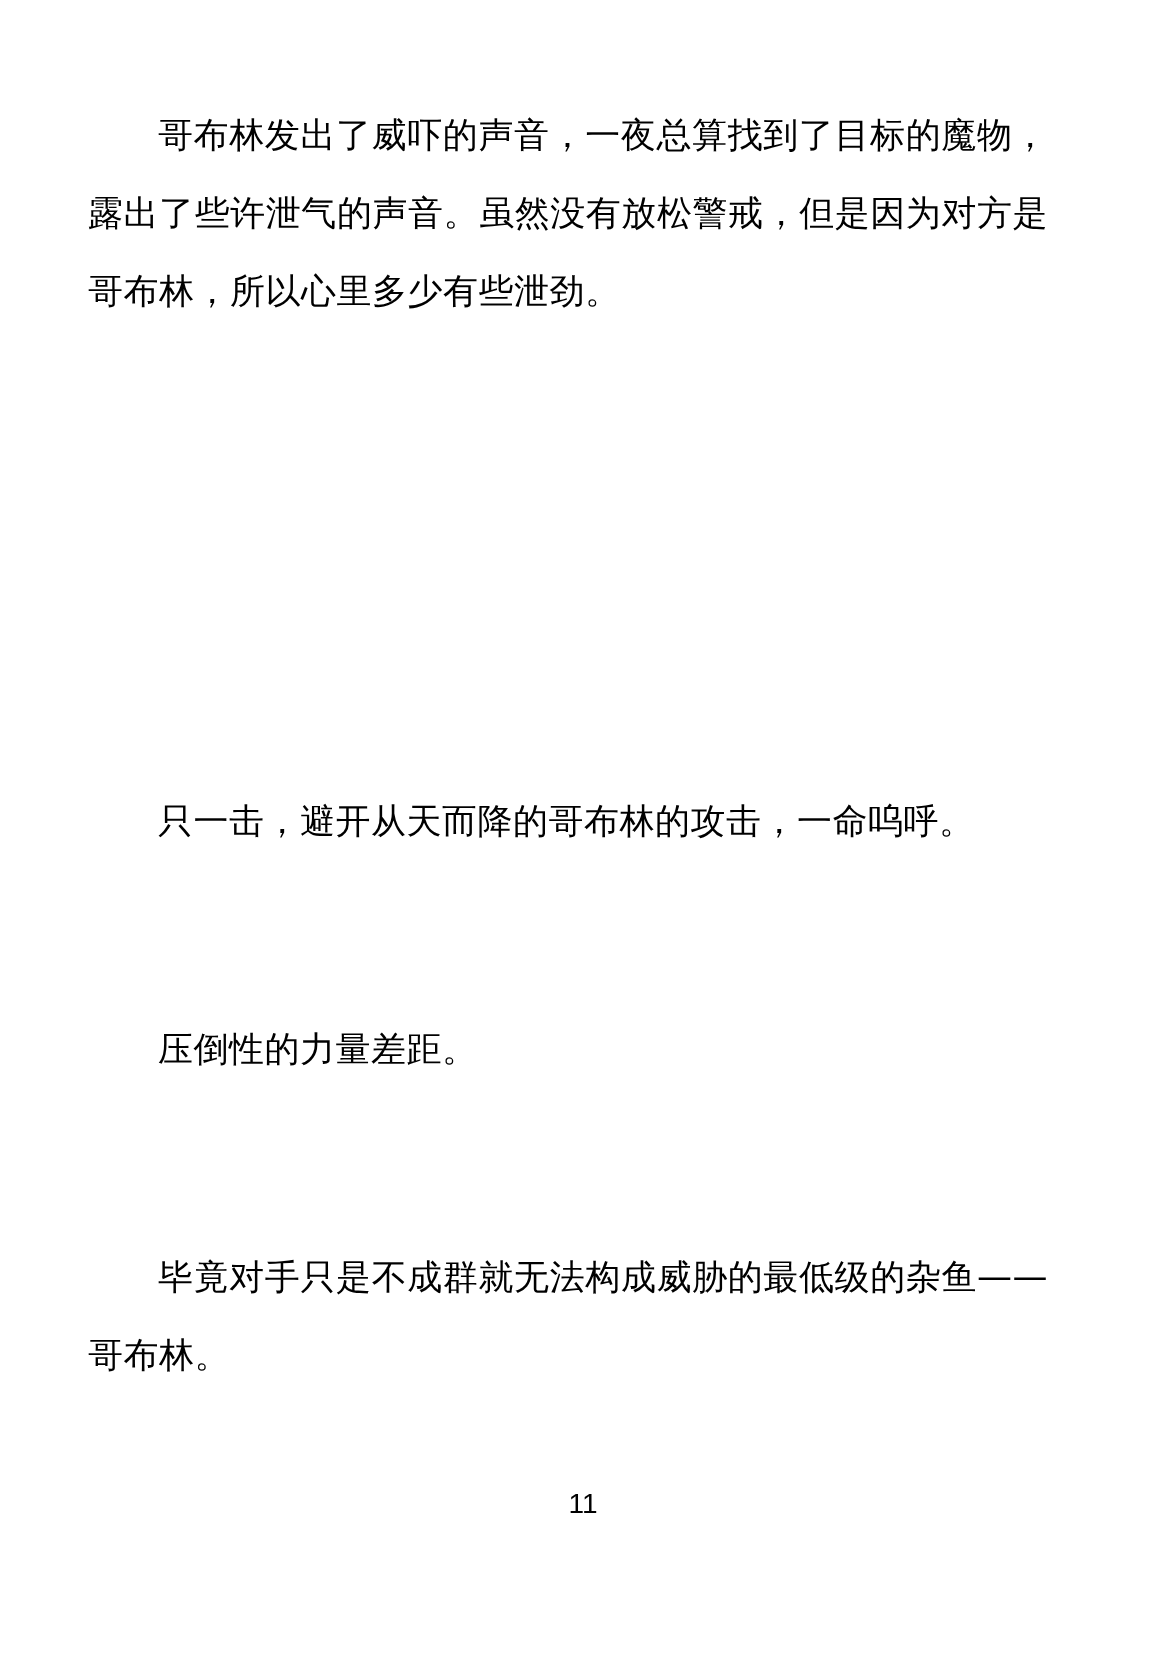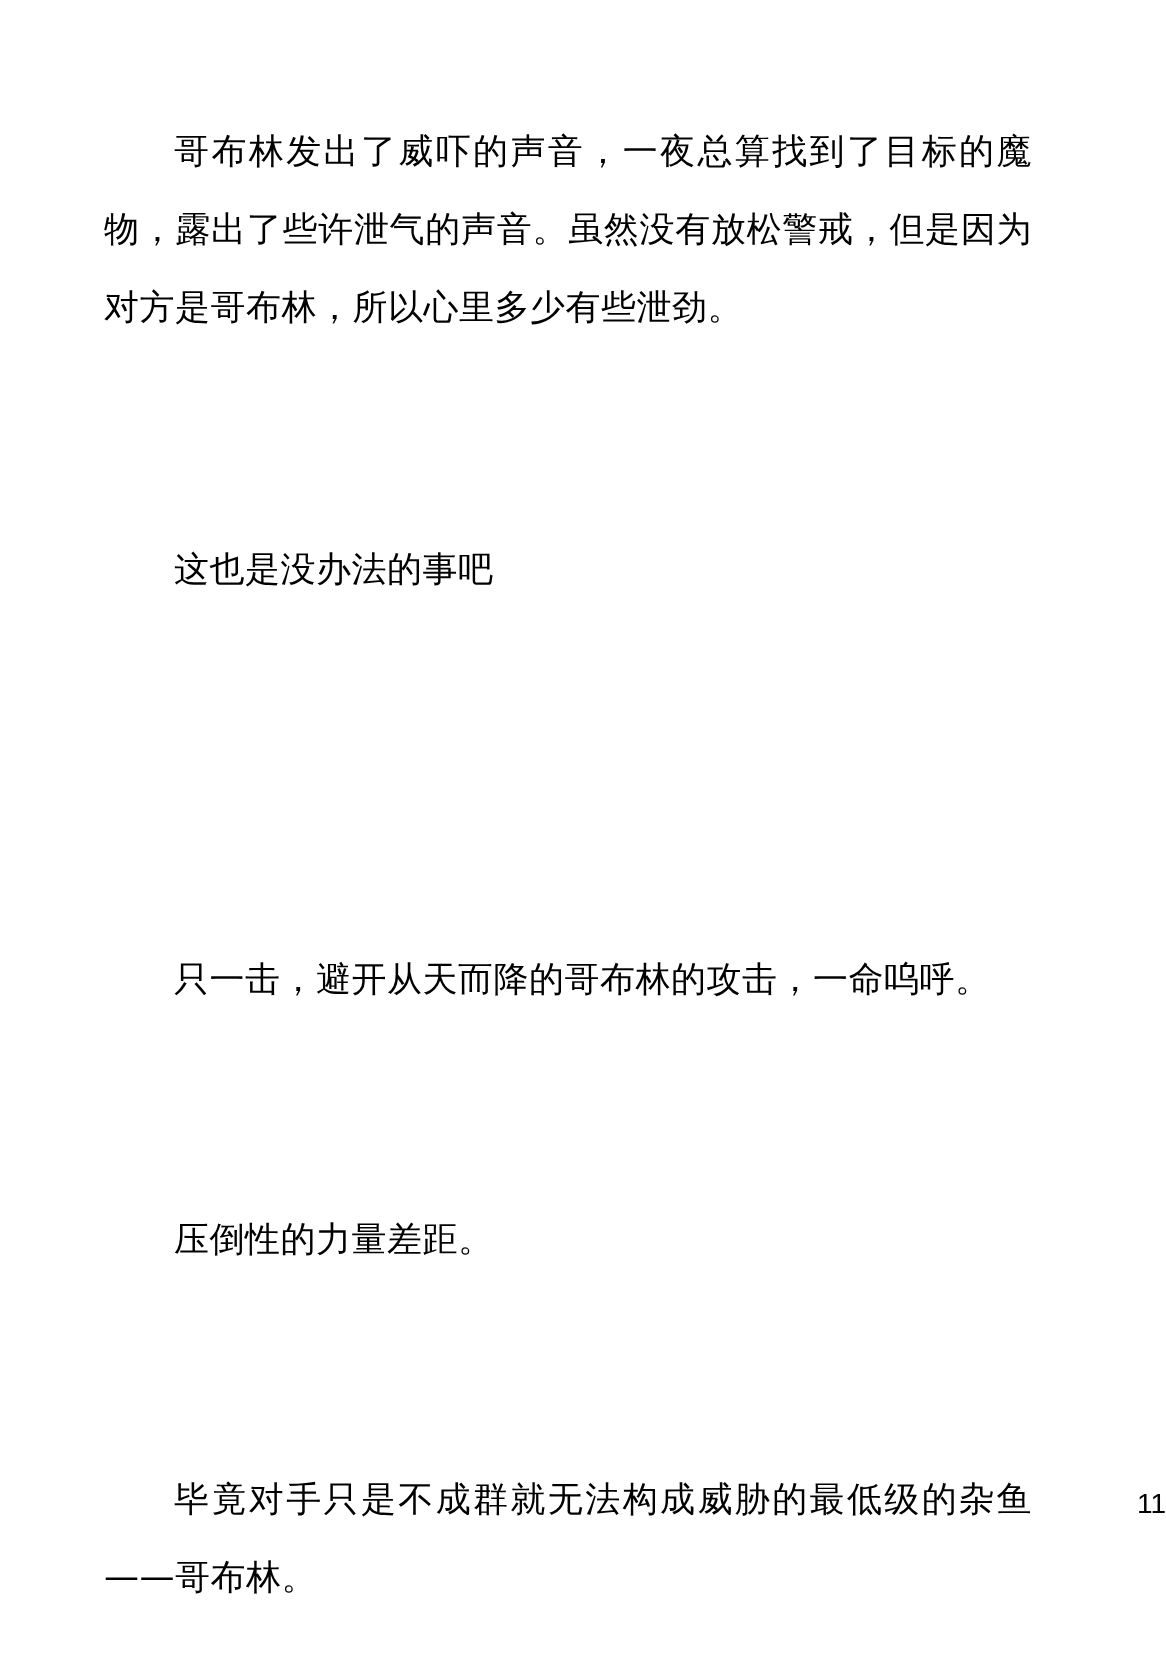--- a/index.html
+++ b/index.html
@@ -22,48 +22,47 @@
     top: 96px;
     width: 960px;
   }
   .para {
     font-size: 35px;
     line-height: 78px;
     color: #000000;
     text-align: justify;
     text-justify: inter-ideograph;
     letter-spacing: 0.5px;
-    margin: 16px;
+    margin: 0;
     text-indent: 70px;
   }
   .gap-large { height: 152px; }
   .gap-med   { height: 150px; }
   .gap-small { height: 150px; }
   .page-number {
     position: absolute;
     left: 0;
     right: 0;
     top: 1488px;
-    text-align: right;
+    text-align: center;
     font-size: 28px;
     color: #000000;
     font-family: "Liberation Sans", sans-serif;
   }
 </style>
 </head>
 <body>
 
 <div class="page">
 
   <div class="content">
 
     <p class="para">哥布林发出了威吓的声音，一夜总算找到了目标的魔物，露出了些许泄气的声音。虽然没有放松警戒，但是因为对方是哥布林，所以心里多少有些泄劲。</p>
     <div class="gap-large"></div>
 
-    <p class="para">这也是没办法的事吧</p>
     <div class="gap-med"></div>
 
     <div class="gap-med"></div>
 
     <p class="para">只一击，避开从天而降的哥布林的攻击，一命呜呼。</p>
     <div class="gap-small"></div>
 
     <p class="para">压倒性的力量差距。</p>
     <div class="gap-small"></div>
 

